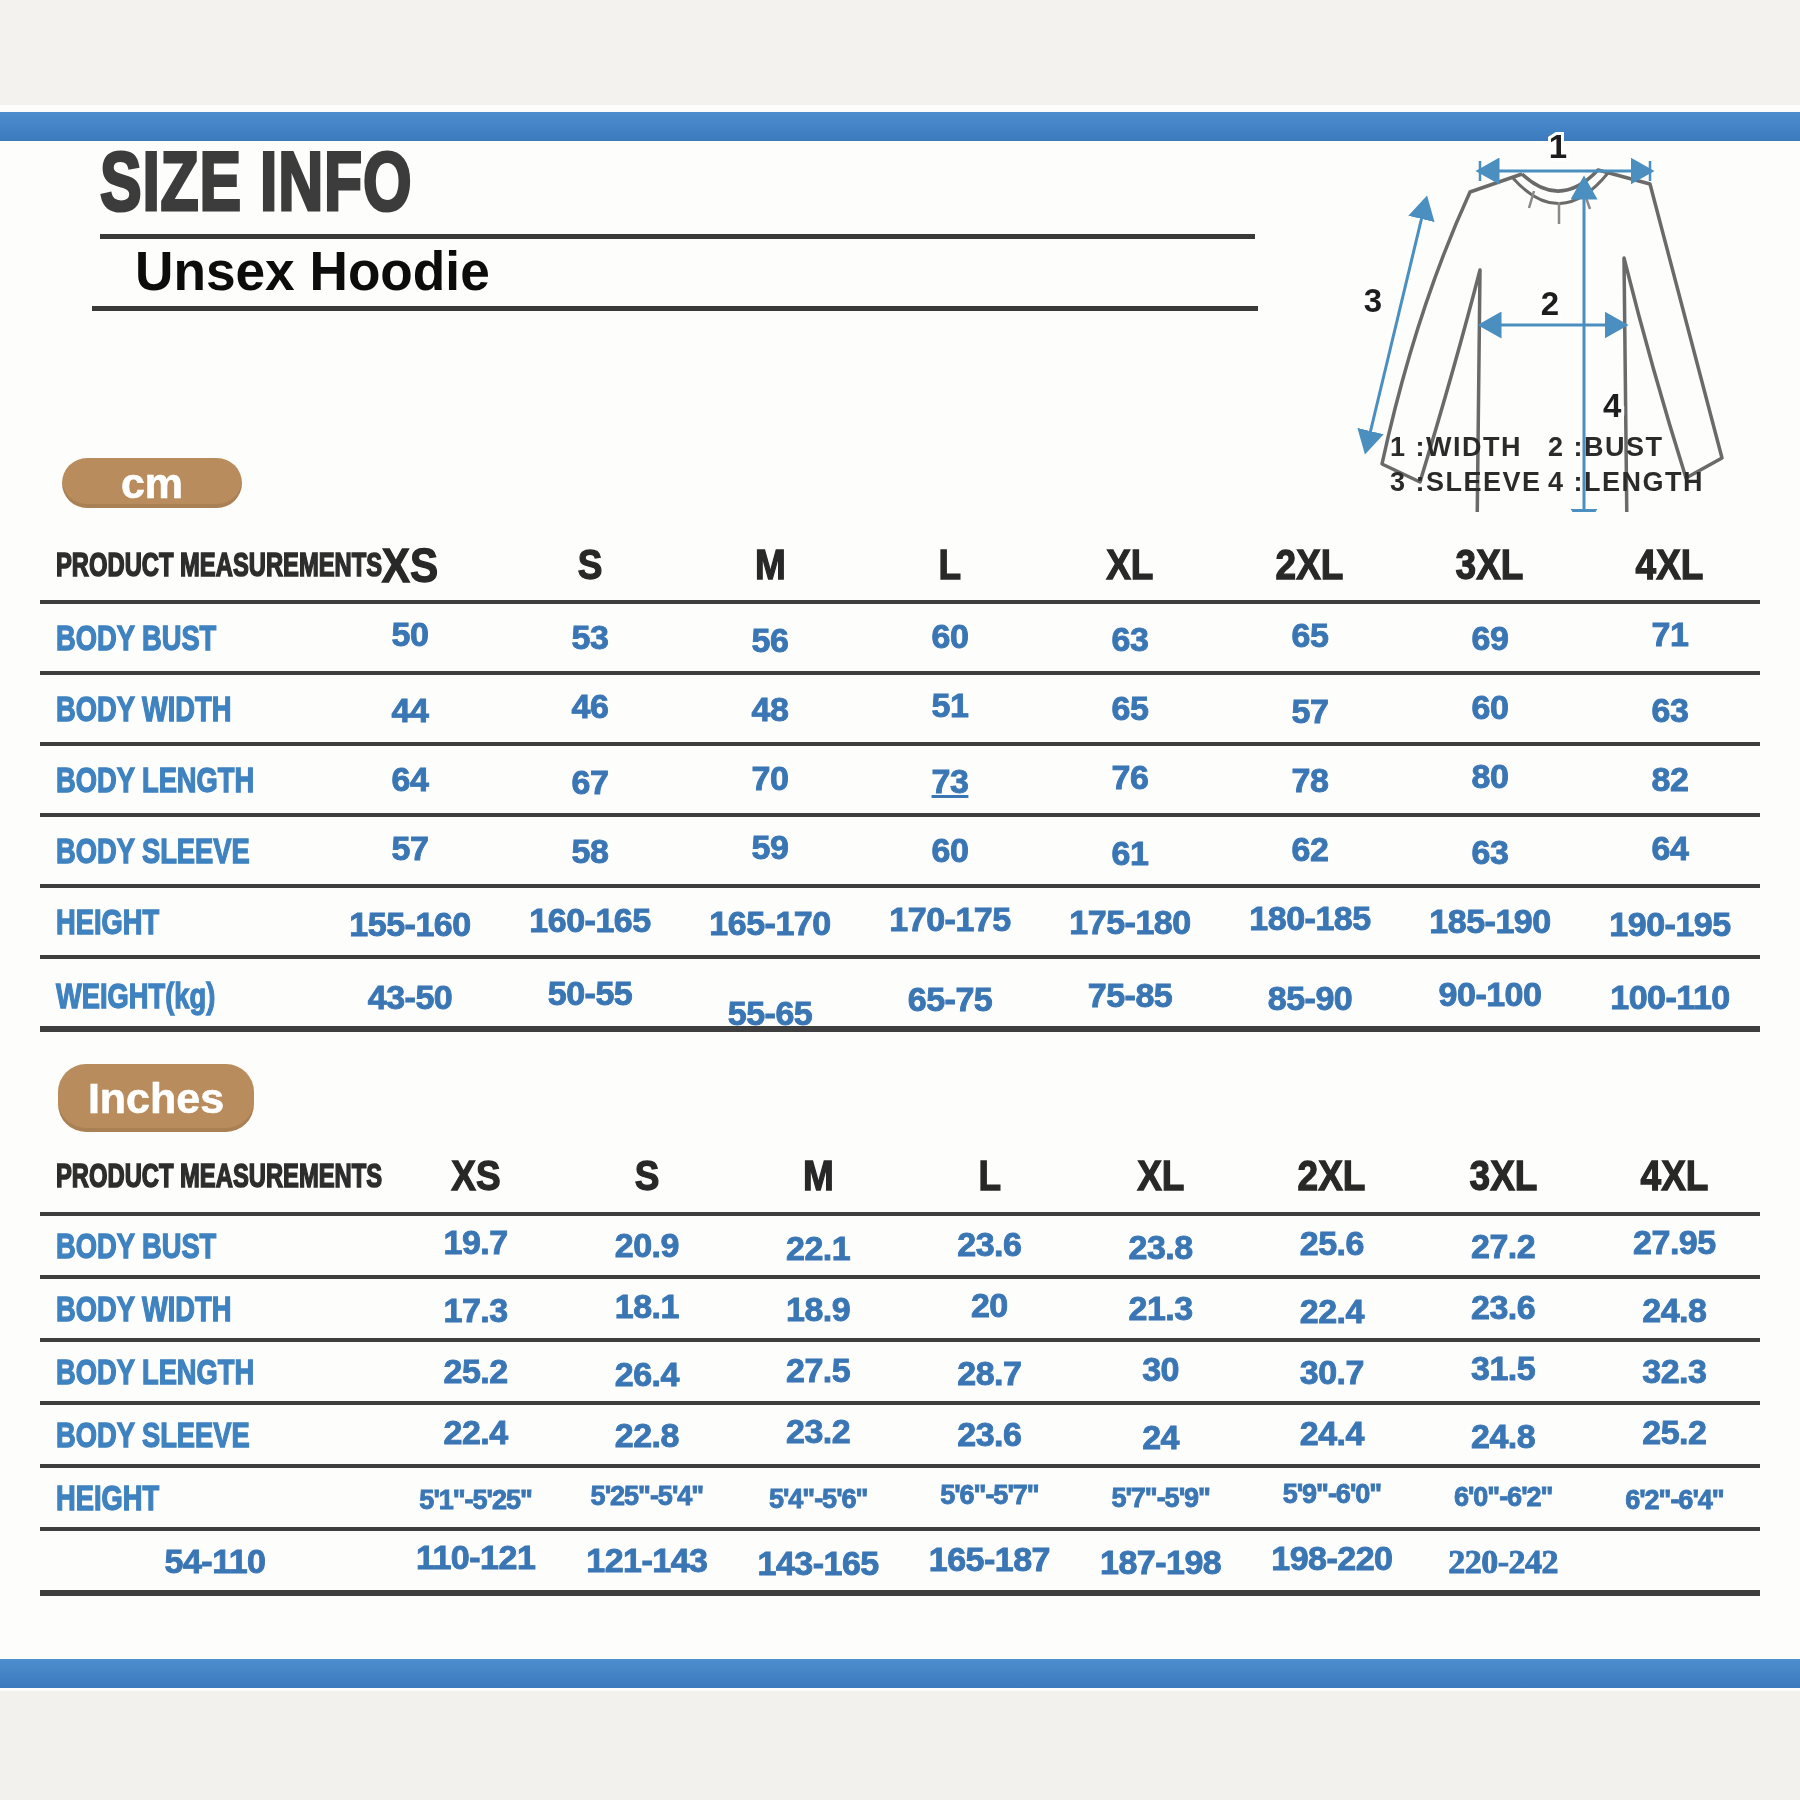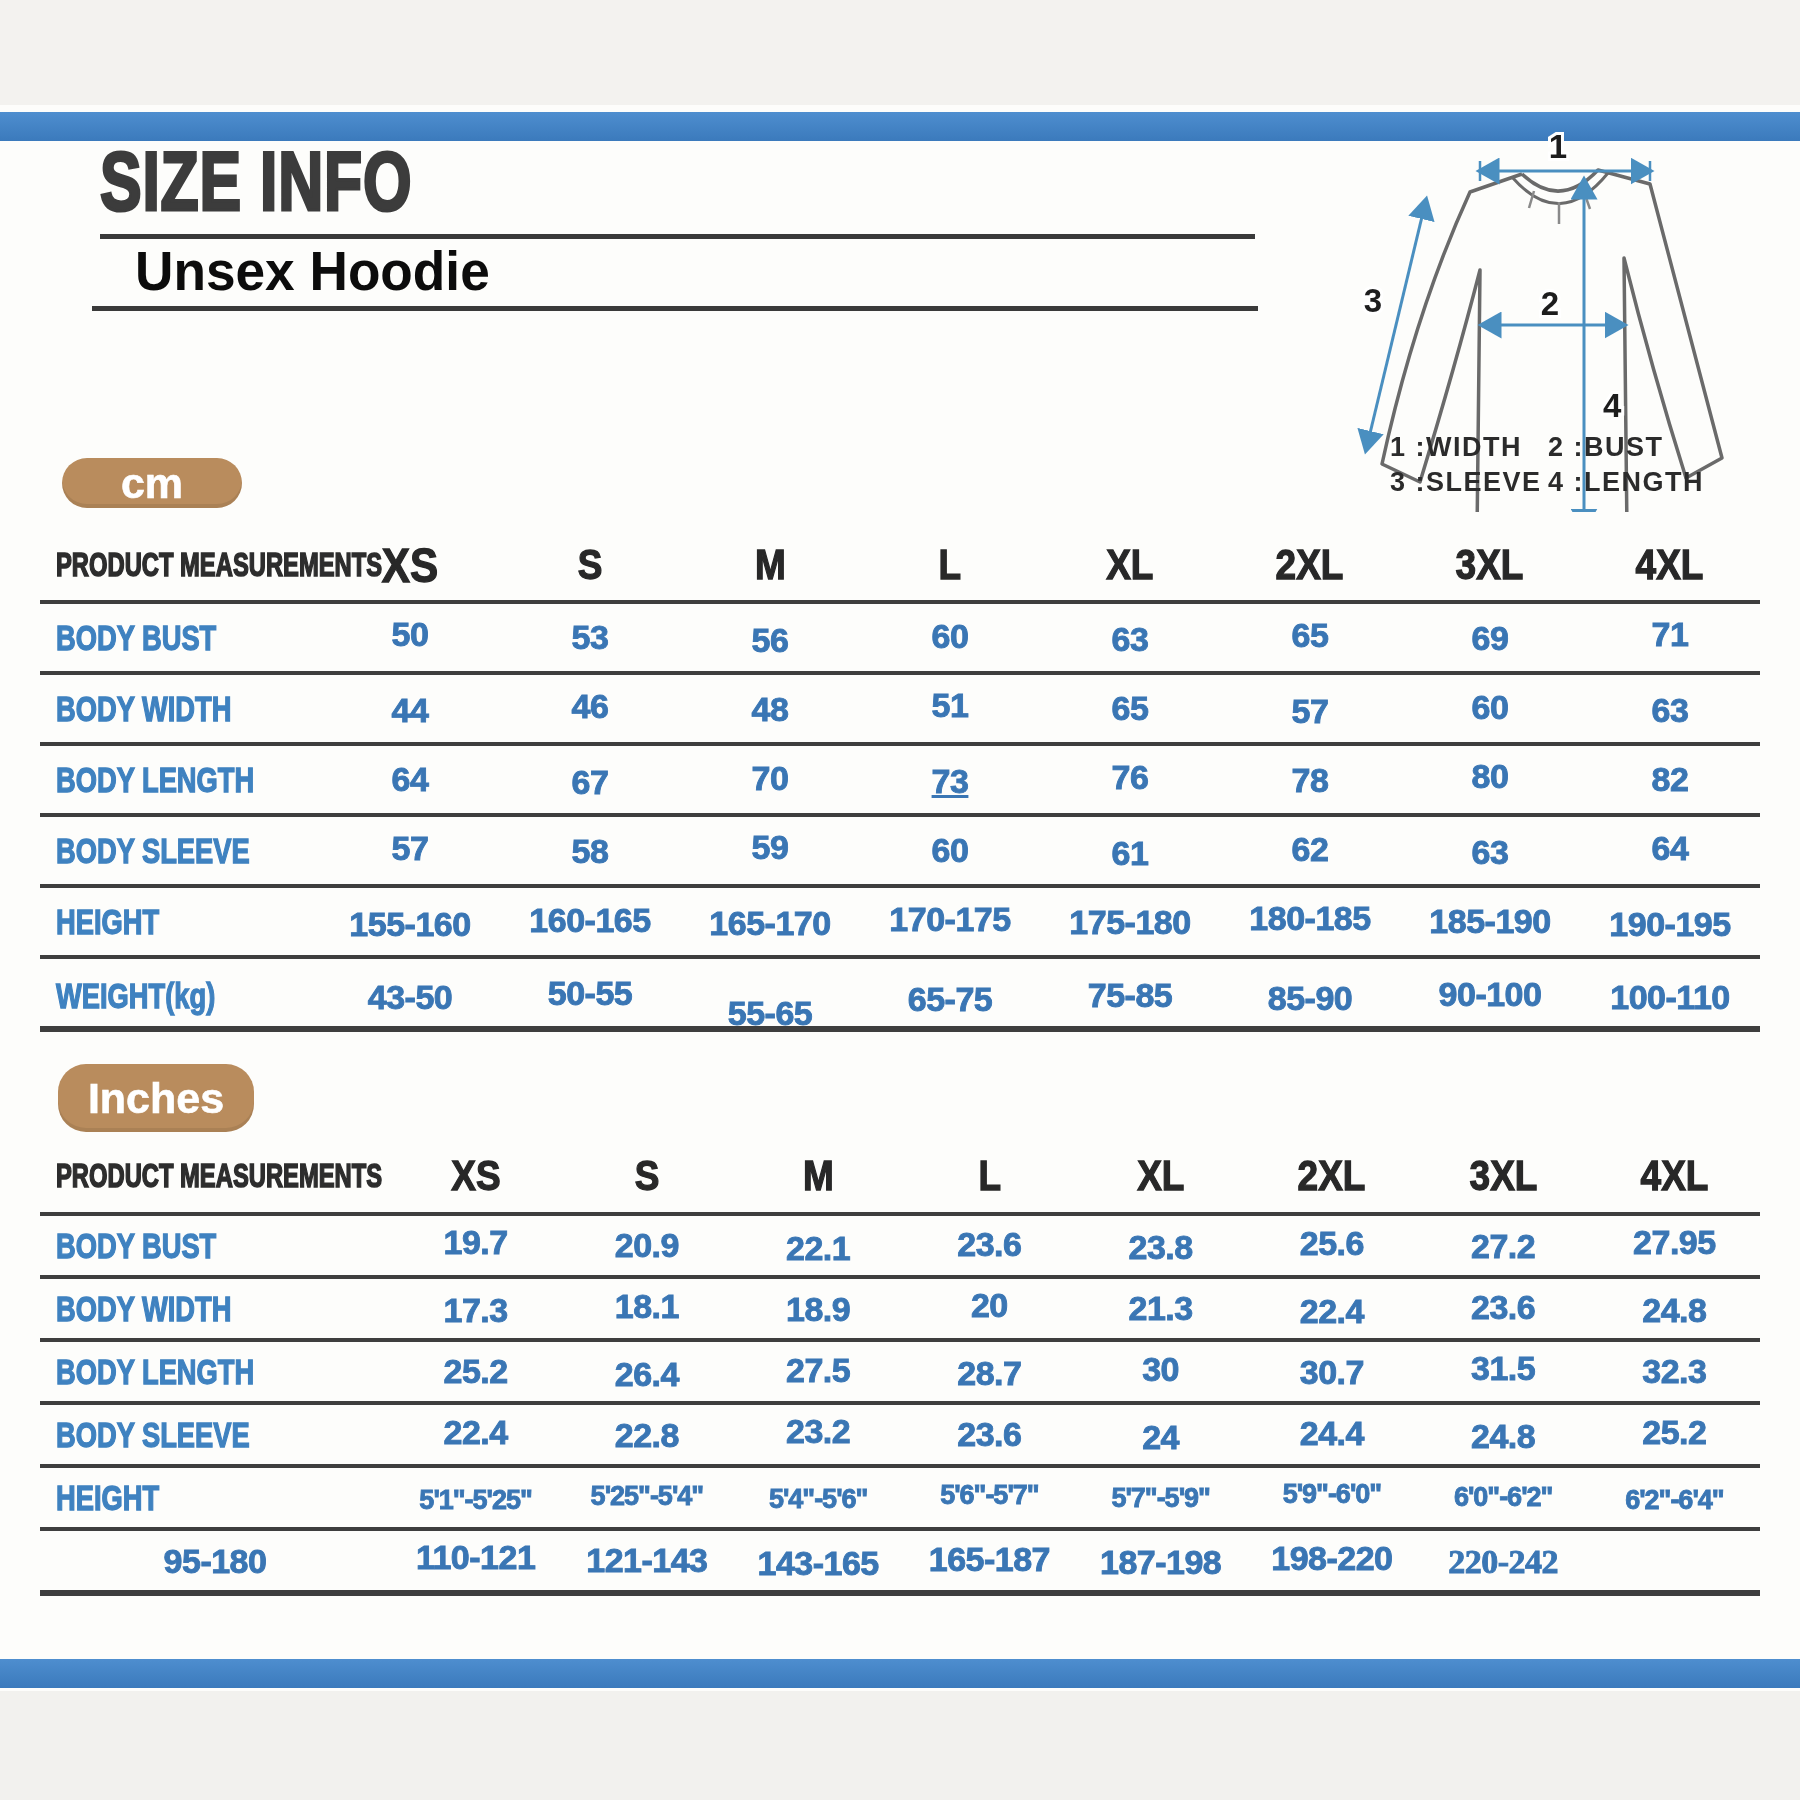--- a/index.html
+++ b/index.html
@@ -504,21 +504,21 @@
       </div>
       <div class="cell ">
         <span class="valtxt tight" style="transform: translateY(0px);">6'0"-6'2"</span>
       </div>
       <div class="cell ">
         <span class="valtxt tight" style="transform: translateY(3px);">6'2"-6'4"</span>
       </div>
     </div>
     <div class="trow lastrow">
       <div class="cell ">
-        <span class="valtxt" style="transform: translateY(1px);">95-180</span>
+        <span class="valtxt" style="transform: translateY(1px);">54-110</span>
       </div>
       <div class="cell ">
         <span class="valtxt" style="transform: translateY(-3px);">110-121</span>
       </div>
       <div class="cell ">
         <span class="valtxt" style="transform: translateY(0px);">121-143</span>
       </div>
       <div class="cell ">
         <span class="valtxt" style="transform: translateY(3px);">143-165</span>
       </div>

